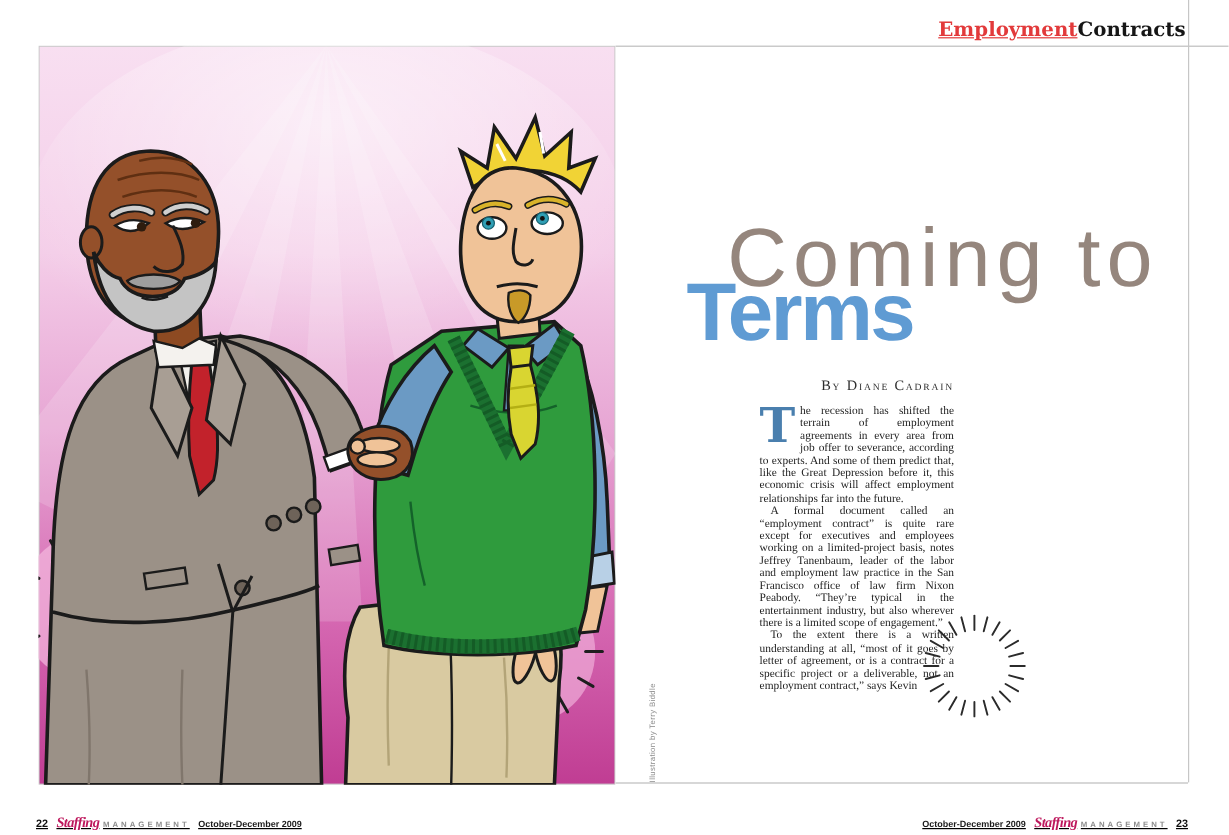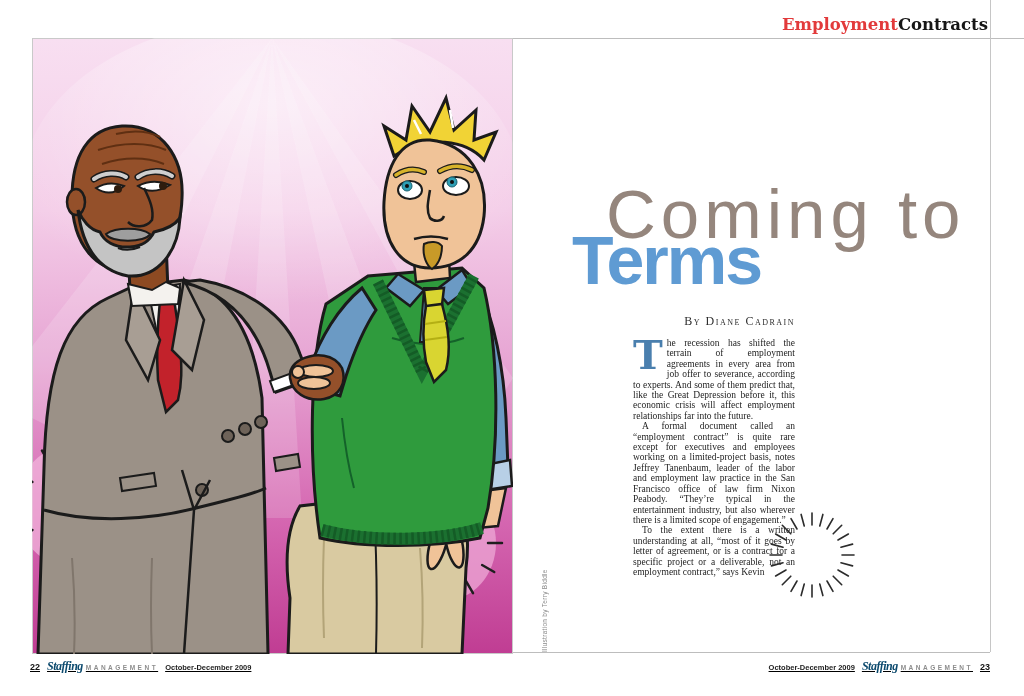--- a/index.html
+++ b/index.html
@@ -9,21 +9,21 @@
   }
   
   .header-rule{position:absolute;top:38px;left:513px;width:511px;height:1px;background:#bdbdbd;}
   .vertical-rule{position:absolute;top:0;left:990px;width:1px;height:652px;background:#c6c6c6;}
   .footer-rule-right{position:absolute;top:652px;left:513px;width:477px;height:1px;background:#bdbdbd;}
   
   .section-tag{
     position:absolute;top:15px;right:36px;
     font-family:"DejaVu Serif",serif;font-weight:bold;font-size:16.5px;letter-spacing:0;
   }
-  .section-tag .red{color:#e23a3b;}
+  .section-tag .red{color:#e23a3b;text-decoration:underline;}
   .section-tag .black{color:#161616;}
   
   .illo{position:absolute;left:32px;top:38px;width:481px;height:616px;}
   
   .title-light{
     position:absolute;left:606px;top:180px;
     font-size:69px;font-weight:normal;color:#95867d;letter-spacing:5px;line-height:1;
   }
   .title-bold{
     position:absolute;left:572px;top:226px;
@@ -62,21 +62,21 @@
     transform:rotate(-90deg);transform-origin:0 0;
     font-size:6.5px;color:#8a8a8a;letter-spacing:.3px;white-space:nowrap;
   }
   
   .footer{position:absolute;top:659px;height:14px;display:flex;align-items:baseline;gap:7px;text-decoration:underline;}
   .footer-left{left:30px;}
   .footer-right{right:34px;}
   .footer .pageno{font-size:9px;font-weight:bold;color:#111;}
   .footer .brand{
     font-family:"Liberation Serif",serif;font-style:italic;font-weight:bold;
-    font-size:12px;color:#0c4a6e;letter-spacing:-0.5px;
+    font-size:12px;color:#be185d;letter-spacing:-0.5px;margin-top:19px;
   }
   .footer .brand-suffix{font-size:6.5px;letter-spacing:2.5px;color:#8d8d8d;font-weight:bold;}
   .footer .issue{font-size:7.5px;font-weight:bold;color:#1c1c1c;}
   .footer .brand-group{display:flex;align-items:baseline;gap:3px;}
 </style>
 </head>
 <body>
 
 <div class="spread">
 

